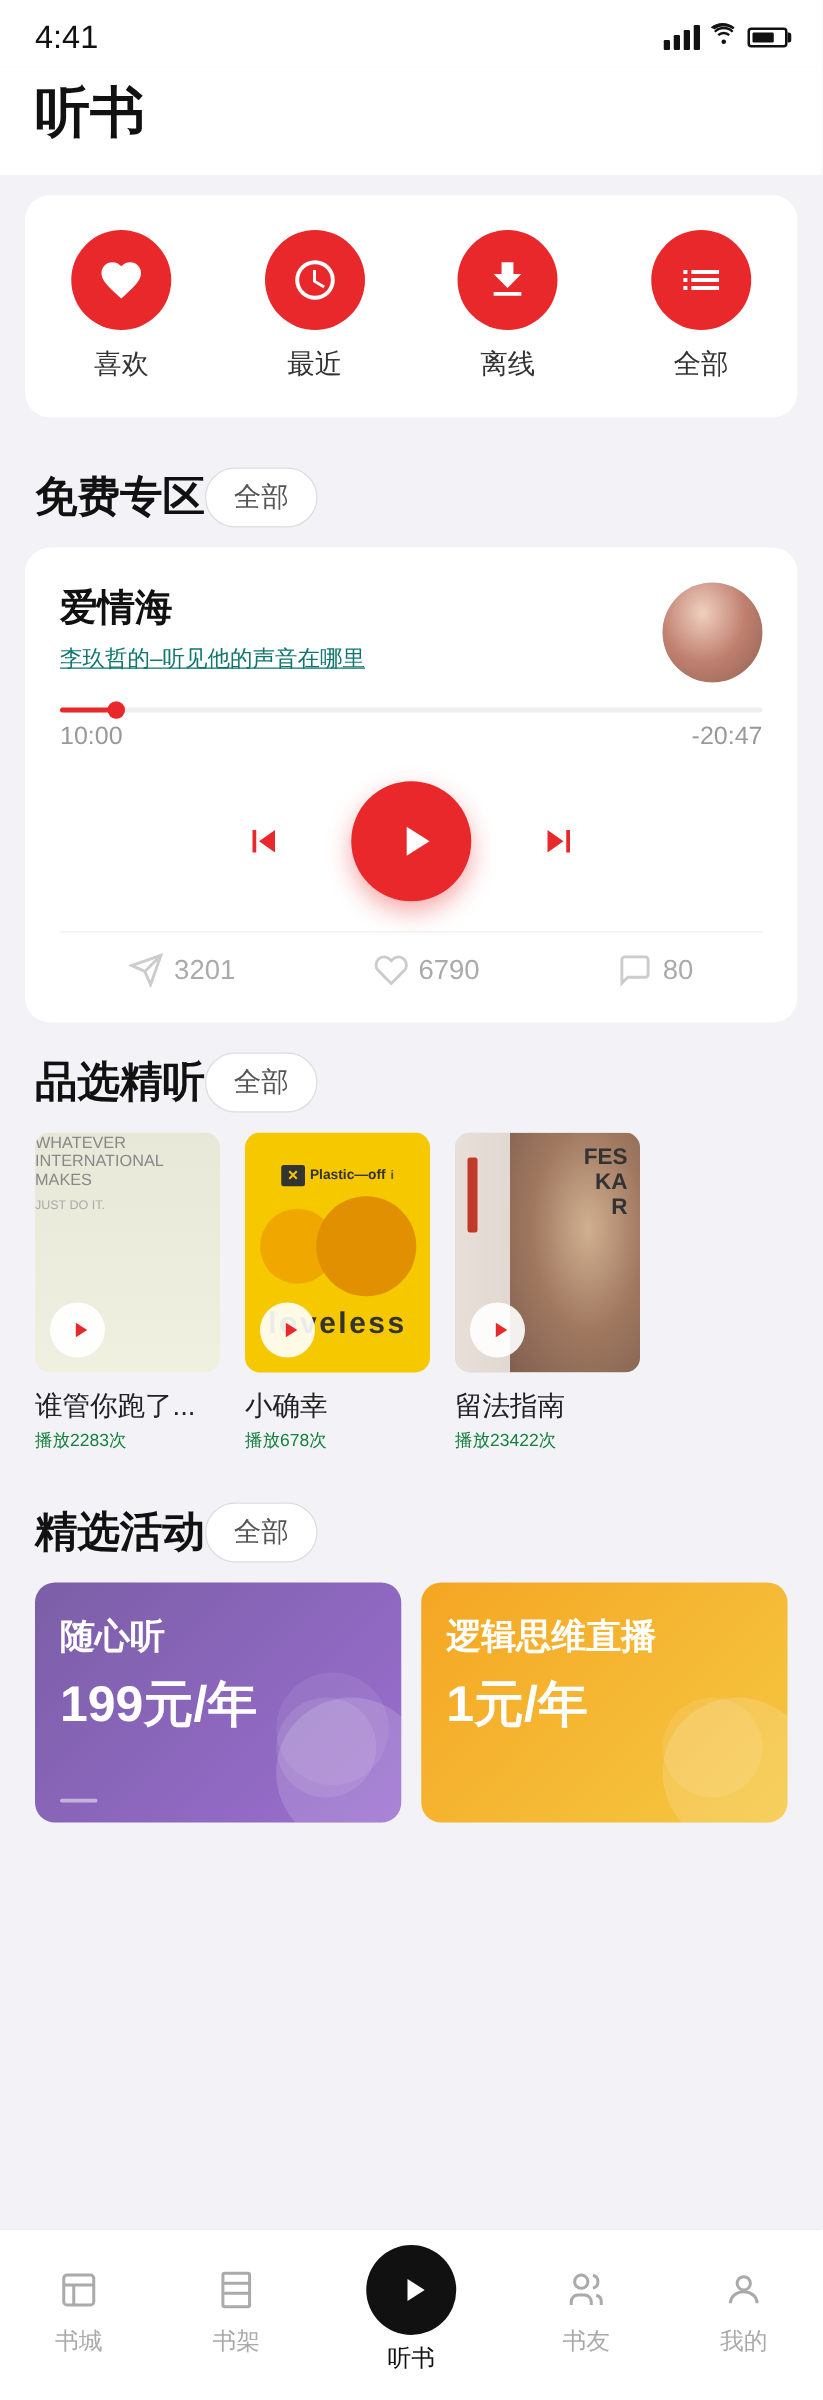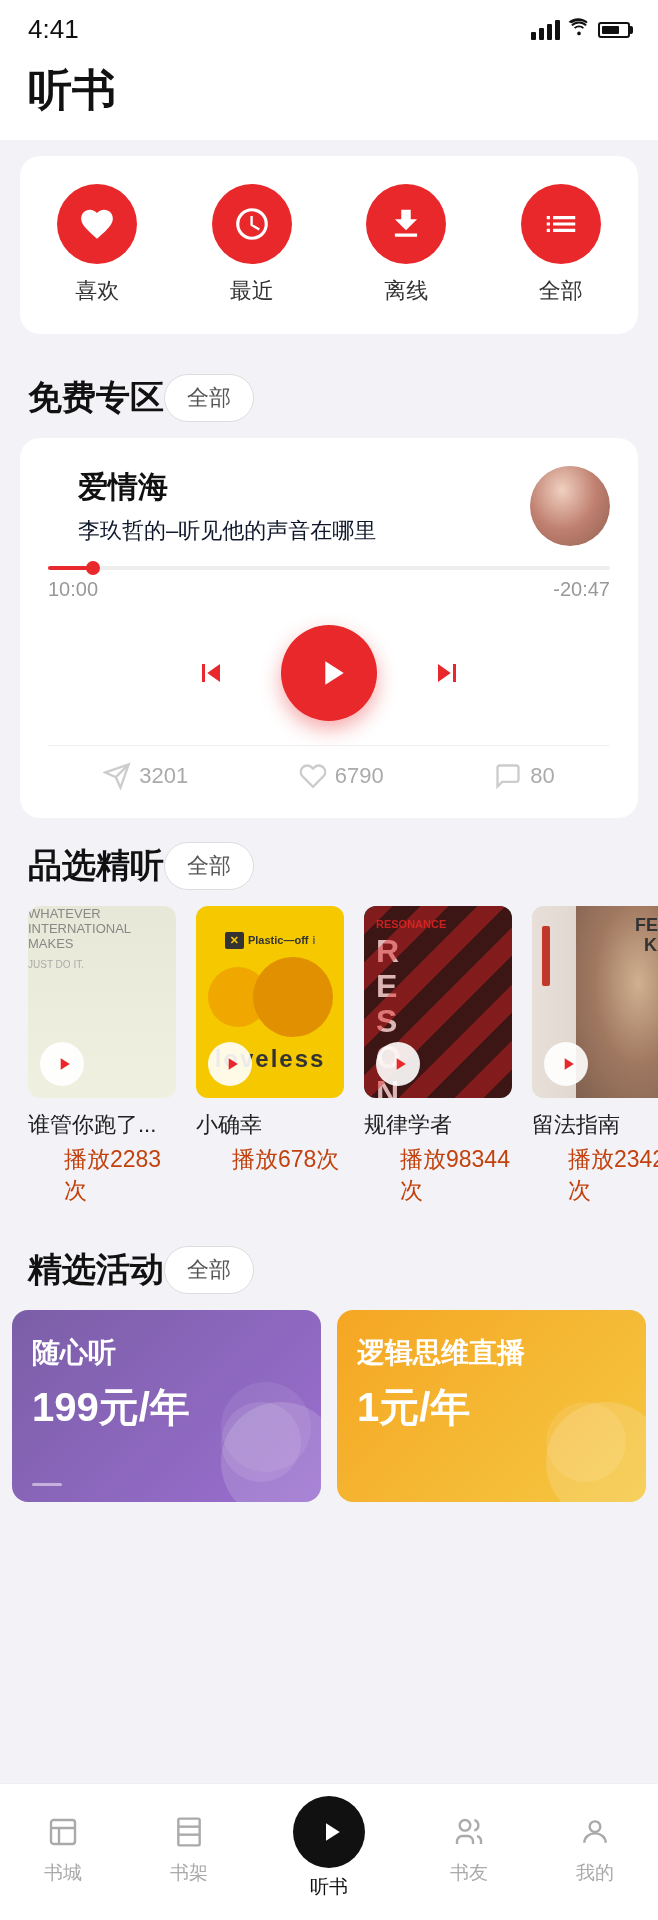--- a/index.html
+++ b/index.html
@@ -133,34 +133,34 @@
     
     .now-playing-card {
       background: #fff;
       margin: 0 20px;
       border-radius: 20px;
       padding: 28px;
     }
     .np-top {
       display: flex;
       justify-content: space-between;
-      align-items: center;
+      align-items: flex-start;
       margin-bottom: 20px;
-      margin-left: 30px;
     }
     .np-info { flex: 1; }
     .np-title {
       font-size: 30px;
       font-weight: 700;
       color: #111;
       margin-bottom: 8px;
     }
     .np-subtitle {
-      font-size: 22px;
-      color: #0f172a;
+      font-size: 18px;
+      color: #0f766e;
+      text-decoration: underline;
     }
     .np-avatar {
       width: 80px;
       height: 80px;
       border-radius: 50%;
       background: linear-gradient(135deg, #c9a0a0, #d4b5b0, #e8d0c8);
       overflow: hidden;
       flex-shrink: 0;
       display: flex;
       align-items: center;
@@ -310,23 +310,22 @@
     }
     .featured-name {
       font-size: 22px;
       color: #222;
       margin-bottom: 4px;
       white-space: nowrap;
       overflow: hidden;
       text-overflow: ellipsis;
     }
     .featured-plays {
-      font-size: 23px;
-      color: #c2410c;
-      margin-left: 36px;
+      font-size: 14px;
+      color: #15803d;
     }
 
     
     .cover-1 {
       background: #f0f0e0;
       position: relative;
     }
     .cover-2 {
       background: #f5c800;
     }
@@ -334,21 +333,21 @@
       background: #1a1a1a;
     }
     .cover-4 {
       background: #e8e4e0;
     }
 
     
     .activities-row {
       display: flex;
       gap: 16px;
-      padding: 0 12px 20px;
+      padding: 0 28px 20px;
       align-items: center;
     }
     .activity-card {
       flex: 1;
       height: 192px;
       border-radius: 16px;
       padding: 24px 20px;
       position: relative;
       overflow: hidden;
     }
@@ -618,36 +617,20 @@
       <div class="play-overlay">
         <svg viewBox="0 0 24 24">
             <path d="M8 5v14l11-7z"></path>
           </svg>
       </div>
     </div>
     <div class="featured-name">小确幸</div>
     <div class="featured-plays">播放678次</div>
   </div>
 
-  <div class="featured-item">
-    <div class="featured-cover cover-3">
-      <div style="padding:12px;height:100%;position:relative;">
-        <div style="font-size:11px;color:#e8282a;font-weight:700;margin-bottom:4px;">RESONANCE</div>
-        <div style="font-size:32px;font-weight:900;color:#fff;line-height:1.1;">R<br>E<br>S<br>O<br>N<br>A<br>N<br>C<br>S</div>
-        <div style="position:absolute;top:0;right:0;bottom:0;left:0;background:repeating-linear-gradient(135deg, rgba(200,30,30,0.6) 0px, rgba(200,30,30,0.6) 20px, rgba(140,10,10,0.3) 20px, rgba(140,10,10,0.3) 40px);border-radius:12px;"></div>
-      </div>
-      <div class="play-overlay">
-        <svg viewBox="0 0 24 24">
-            <path d="M8 5v14l11-7z"></path>
-          </svg>
-      </div>
-    </div>
-    <div class="featured-name">规律学者</div>
-    <div class="featured-plays">播放98344次</div>
-  </div>
 
   <div class="featured-item">
     <div class="featured-cover cover-4">
       <div style="height:100%;background:linear-gradient(to right, #e8e0d8, #d0c8c0);display:flex;align-items:flex-end;justify-content:flex-end;position:relative;overflow:hidden;">
         <div style="position:absolute;right:0;top:0;bottom:0;width:70%;background:radial-gradient(ellipse at 60% 40%, #d0b090, #a07860, #806050);"></div>
         <div style="position:absolute;top:20px;left:10px;display:flex;flex-direction:column;gap:4px;">
           <div style="width:8px;height:60px;background:#c0392b;border-radius:2px;"></div>
         </div>
         <div style="position:absolute;top:10px;right:10px;font-size:18px;font-weight:900;color:#333;line-height:1.1;text-align:right;">FES<br>KA<br>R</div>
       </div>

